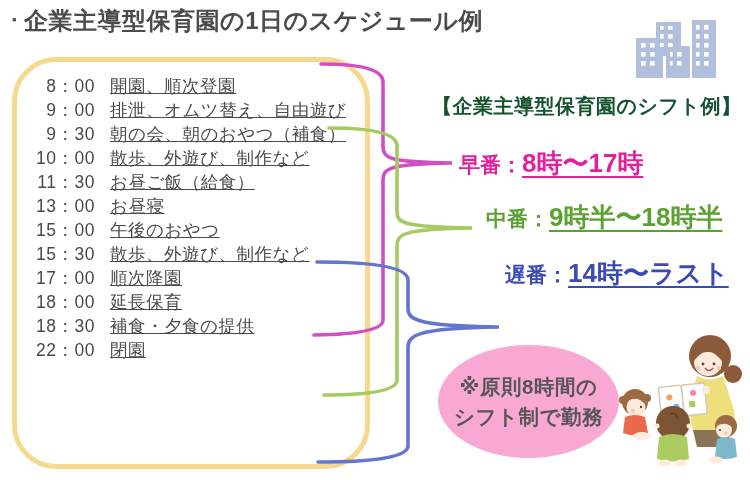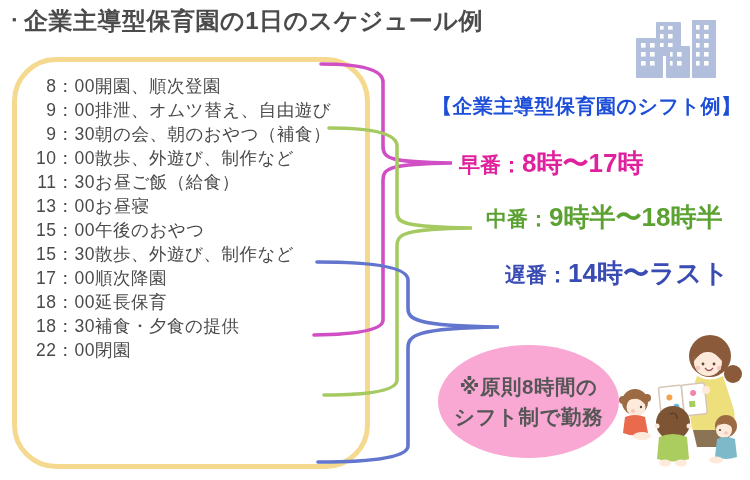--- a/index.html
+++ b/index.html
@@ -19,32 +19,32 @@
   .title-row .bullet { font-size:13px; transform:translateY(-2px); }
   
   .schedule-box {
     position:absolute; left:12px; top:57px; width:358px; height:412px;
     border:5px solid #f5d98e; border-radius:44px; background:#ffffff;
     padding:12px 0 28px 14px;
     display:flex; flex-direction:column; justify-content:flex-start;
   }
   .s-row { display:flex; align-items:center; font-size:17.5px; letter-spacing:0.5px; white-space:nowrap; }
   .s-time { width:64px; text-align:right; font-variant-numeric:tabular-nums; }
-  .s-act  { margin-left:0; }
+  .s-act  { margin-left:15px;text-decoration:underline; }
   
   .braces { position:absolute; left:0; top:0; width:750px; height:480px; pointer-events:none; }
   
   .buildings { position:absolute; left:632px; top:16px; }
   .shift-heading {
     position:absolute; left:432px; top:93px;
-    font-size:20px; font-weight:700; color:#1d4ed8; letter-spacing:0.5px; white-space:nowrap;
+    font-size:20px; font-weight:700; color:#14532d; letter-spacing:0.5px; white-space:nowrap;
   }
   .shift { position:absolute; font-weight:700; white-space:nowrap; }
   .shift .shift-label { font-size:21px; }
-  .shift .shift-time  { font-size:26px; text-underline-offset:4px; }
+  .shift .shift-time  { font-size:26px; text-decoration:underline; text-underline-offset:4px; }
   .shift-early { left:459px; top:146px; color:#e0219e; }
   .shift-mid   { left:486px; top:200px; color:#5ba232; }
   .shift-late  { left:505px; top:256px; color:#3a4cb4; }
   
   .note {
     position:absolute; left:438px; top:345px; width:181px; height:113px;
     background:#f9a8d4; border-radius:50%;
     display:flex; flex-direction:column; justify-content:center; align-items:center;
     font-size:20.5px; font-weight:700; color:#565656; line-height:1.45; letter-spacing:0.5px;
     text-align:center;

